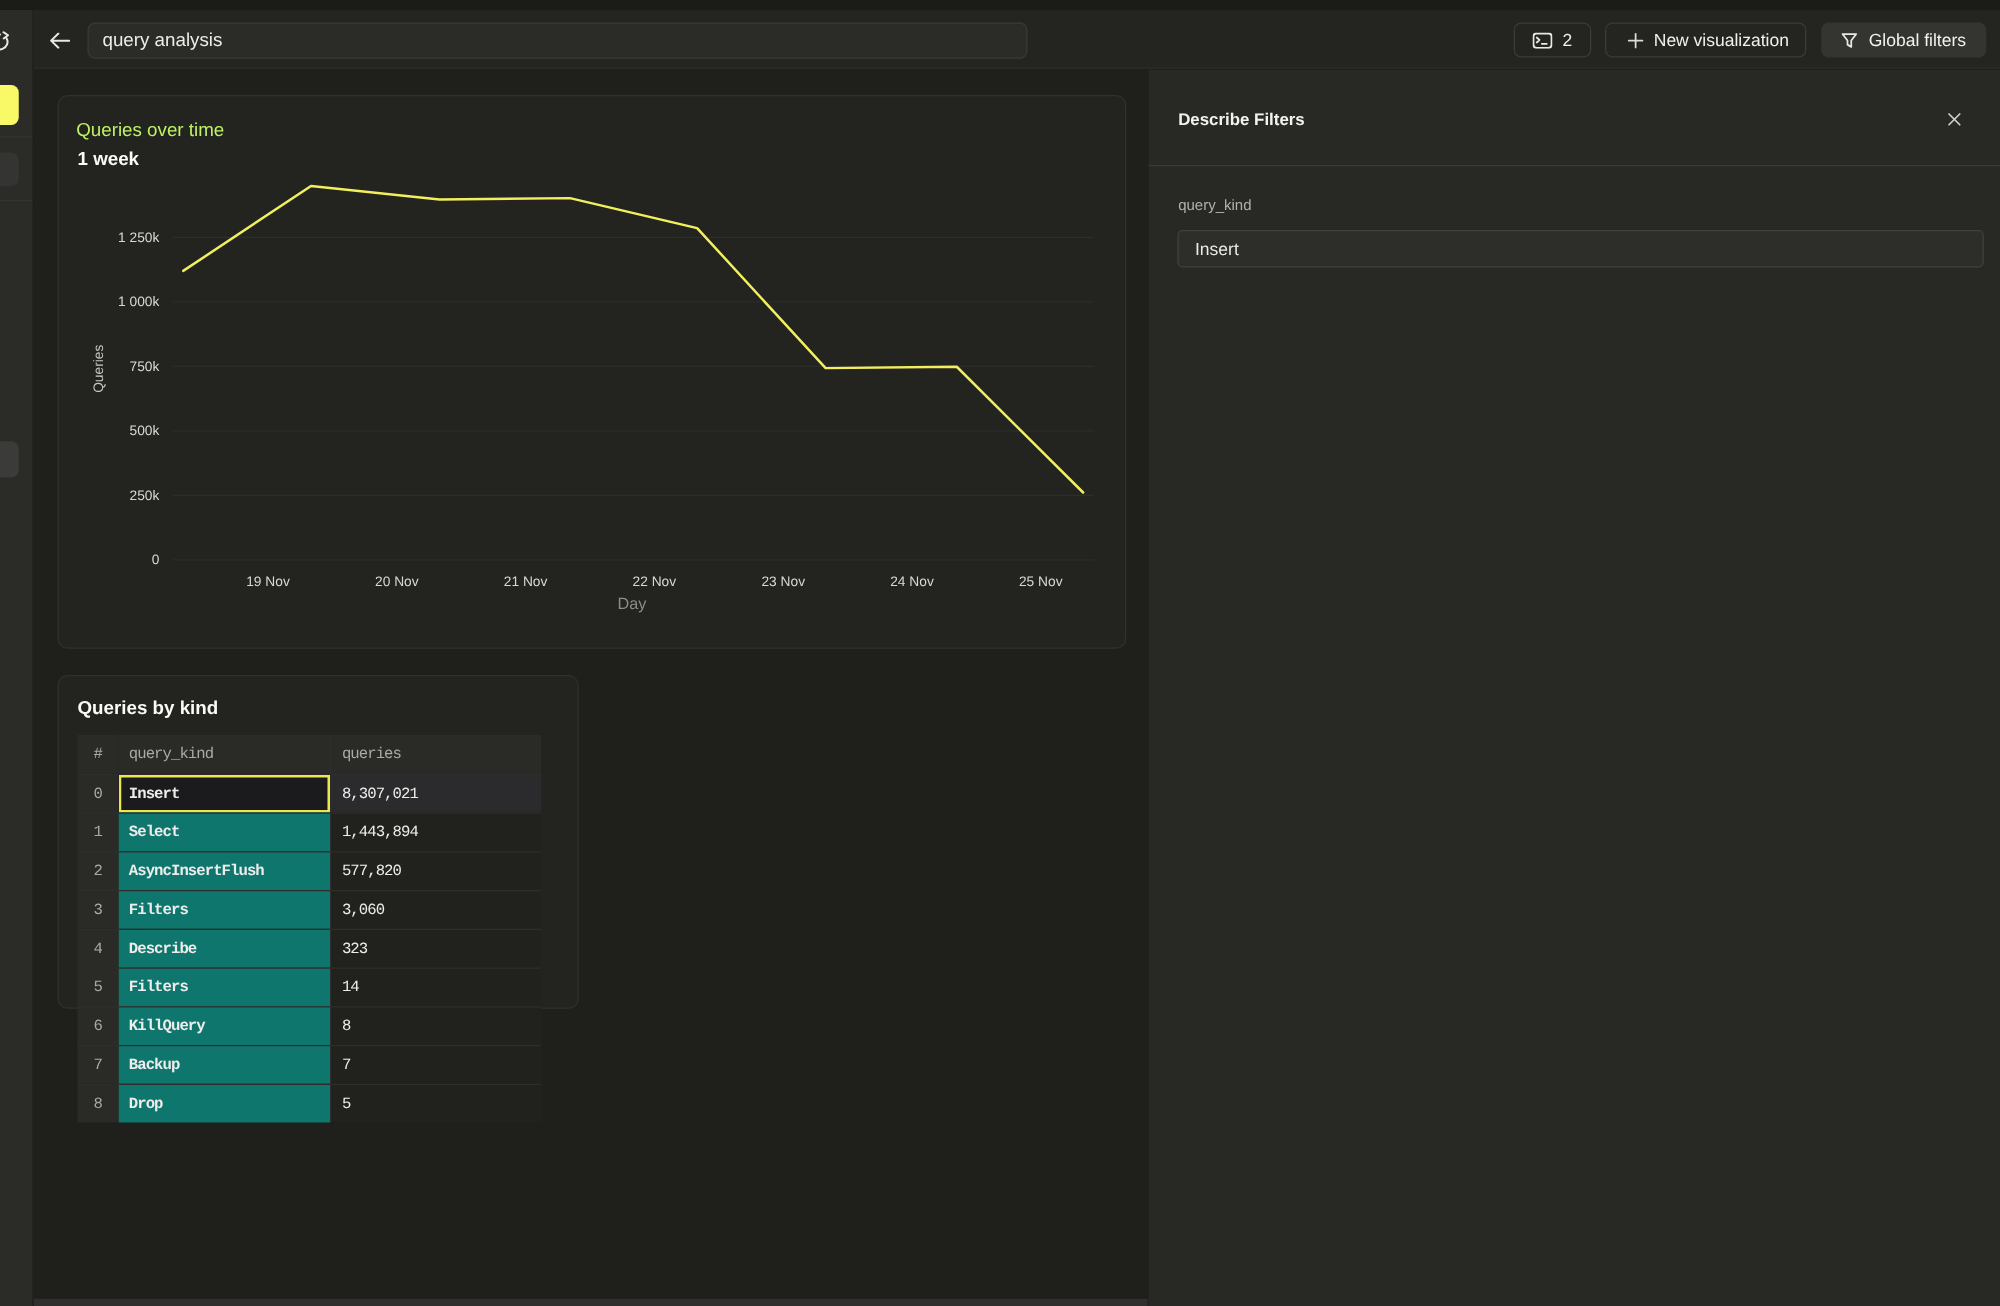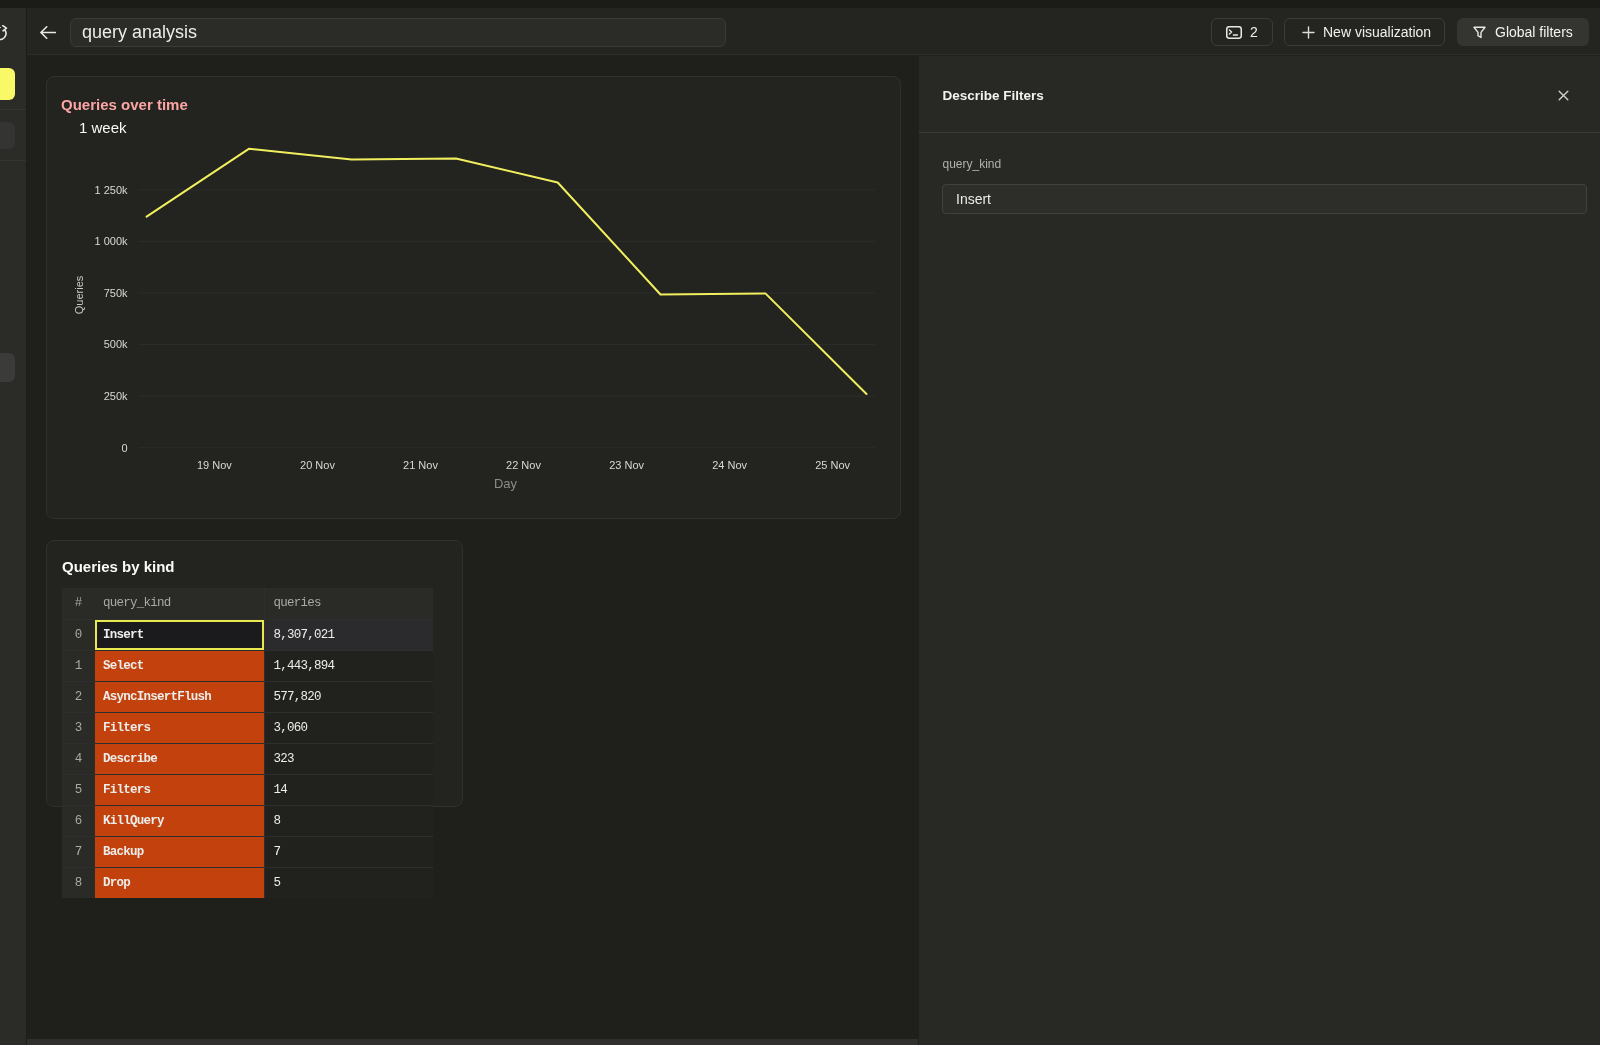--- a/index.html
+++ b/index.html
@@ -3,39 +3,39 @@
 <meta charset="utf-8">
 <style>
   * { margin:0; padding:0; box-sizing:border-box; }
   html,body { width:1600px; height:1045px; overflow:hidden; background:#1f1f1b;
     font-family:"Liberation Sans",sans-serif; }
   .abs { position:absolute; }
   .trow{display:flex;height:31px;line-height:31px;}
   .trow .c{border-top:1px solid #2e2e2c;}
   .trow:first-child .c{border-top:none;}
   .c.idx{width:33.5px;background:#2a2a27;color:#a9a9a7;text-align:center;}
-  .c.k{width:168.5px;background:#c2410c;color:#ededeb;padding-left:8px;font-weight:bold;}
+  .c.k{width:168.5px;background:#0f766e;color:#ededeb;padding-left:8px;font-weight:bold;}
   .c.q{width:169px;background:#21211e;color:#ededeb;padding-left:9px;border-left:1px solid #2e2e2c;font-weight:normal;}
   .trow.head .c{background:#2a2a27;color:#a9a9a7;font-weight:normal;}
   .trow.sel .c.q{background:#2b2b2d;}
   .trow.sel .c.k{background:#1b1b1d;box-shadow:inset 0 0 0 2px #e9e84f;}
 
 </style>
 </head>
 <body>
 
 <div class="abs" style="left:0;top:0;width:1600px;height:8px;background:#1b1b17;"></div>
 
 <div class="abs" style="left:0;top:8px;width:1600px;height:47px;background:#242420;border-bottom:1px solid #2d2d2b;">
 
   <svg class="abs" style="left:40px;top:18px;" width="16" height="13" viewBox="0 0 16 13">
     <path d="M6.7 0.8 L0.9 6.5 L6.7 12.2 M1.3 6.5 L15.4 6.5" stroke="#e8e8e6" stroke-width="1.6" fill="none" stroke-linecap="round" stroke-linejoin="round"></path>
   </svg>
 
-  <div class="abs" style="left:70px;top:9.5px;width:656px;height:29px;background:#2b2b28;border:1px solid #3a3a38;border-radius:6px;color:#ececea;font-size:18px;line-height:27px;padding-left:11px;">query analysis</div>
+  <div class="abs" style="left:70px;top:9.5px;width:752px;height:29px;background:#2b2b28;border:1px solid #3a3a38;border-radius:6px;color:#ececea;font-size:15px;line-height:27px;padding-left:11px;">query analysis</div>
 
   <div class="abs" style="left:1211px;top:10px;width:62px;height:28px;border:1px solid #3b3b39;border-radius:6px;">
     <svg class="abs" style="left:14px;top:7px;" width="16" height="13" viewBox="0 0 16 13">
       <rect x="0.75" y="0.75" width="14.5" height="11.5" rx="2.4" stroke="#e8e8e6" stroke-width="1.5" fill="none"></rect>
       <path d="M3.4 4 L5.6 6 L3.4 8" stroke="#e8e8e6" stroke-width="1.4" fill="none" stroke-linecap="round" stroke-linejoin="round"></path>
       <path d="M7.4 9 L11.4 9" stroke="#e8e8e6" stroke-width="1.4" stroke-linecap="round"></path>
     </svg>
     <div class="abs" style="left:38px;top:0;width:20px;height:26px;color:#f0f0ee;font-size:14px;line-height:26px;">2</div>
   </div>
 
@@ -62,22 +62,22 @@
   <div class="abs" style="left:-9px;top:60px;width:24px;height:32px;border-radius:6px;background:#f9f967;"></div>
   <div class="abs" style="left:0;top:101px;width:27px;height:1px;background:#343432;"></div>
   <div class="abs" style="left:-9px;top:114px;width:24px;height:27px;border-radius:6px;background:#343432;"></div>
   <div class="abs" style="left:0;top:152px;width:27px;height:1px;background:#343432;"></div>
   <div class="abs" style="left:-9px;top:345px;width:24px;height:29px;border-radius:6px;background:#3b3b39;"></div>
 </div>
 
 <div class="abs" style="left:27px;top:1039px;width:891px;height:6px;background:#302f2e;"></div>
 
 <div class="abs" style="left:46px;top:76px;width:855px;height:443px;background:#232320;border:1px solid #30302e;border-radius:8px;">
-  <div class="abs" style="left:14px;top:19px;font-size:15px;font-weight:bold;color:#fca5a5;line-height:17px;">Queries over time</div>
-  <div class="abs" style="left:32px;top:42px;font-size:15px;font-weight:normal;color:#fafaf8;line-height:17px;">1 week</div>
+  <div class="abs" style="left:14px;top:19px;font-size:15px;font-weight:normal;color:#bef264;line-height:17px;">Queries over time</div>
+  <div class="abs" style="left:15px;top:42px;font-size:15px;font-weight:bold;color:#fafaf8;line-height:17px;">1 week</div>
   <svg class="abs" style="left:-1px;top:-1px;" width="853" height="442" viewBox="0 0 853 442">
 
     <g stroke="#2d2d2b" stroke-width="1">
       <line x1="92.5" y1="113.8" x2="829" y2="113.8"></line>
       <line x1="92.5" y1="165.4" x2="829" y2="165.4"></line>
       <line x1="92.5" y1="217.0" x2="829" y2="217.0"></line>
       <line x1="92.5" y1="268.6" x2="829" y2="268.6"></line>
       <line x1="92.5" y1="320.2" x2="829" y2="320.2"></line>
       <line x1="92.5" y1="371.8" x2="829" y2="371.8"></line>
     </g>

